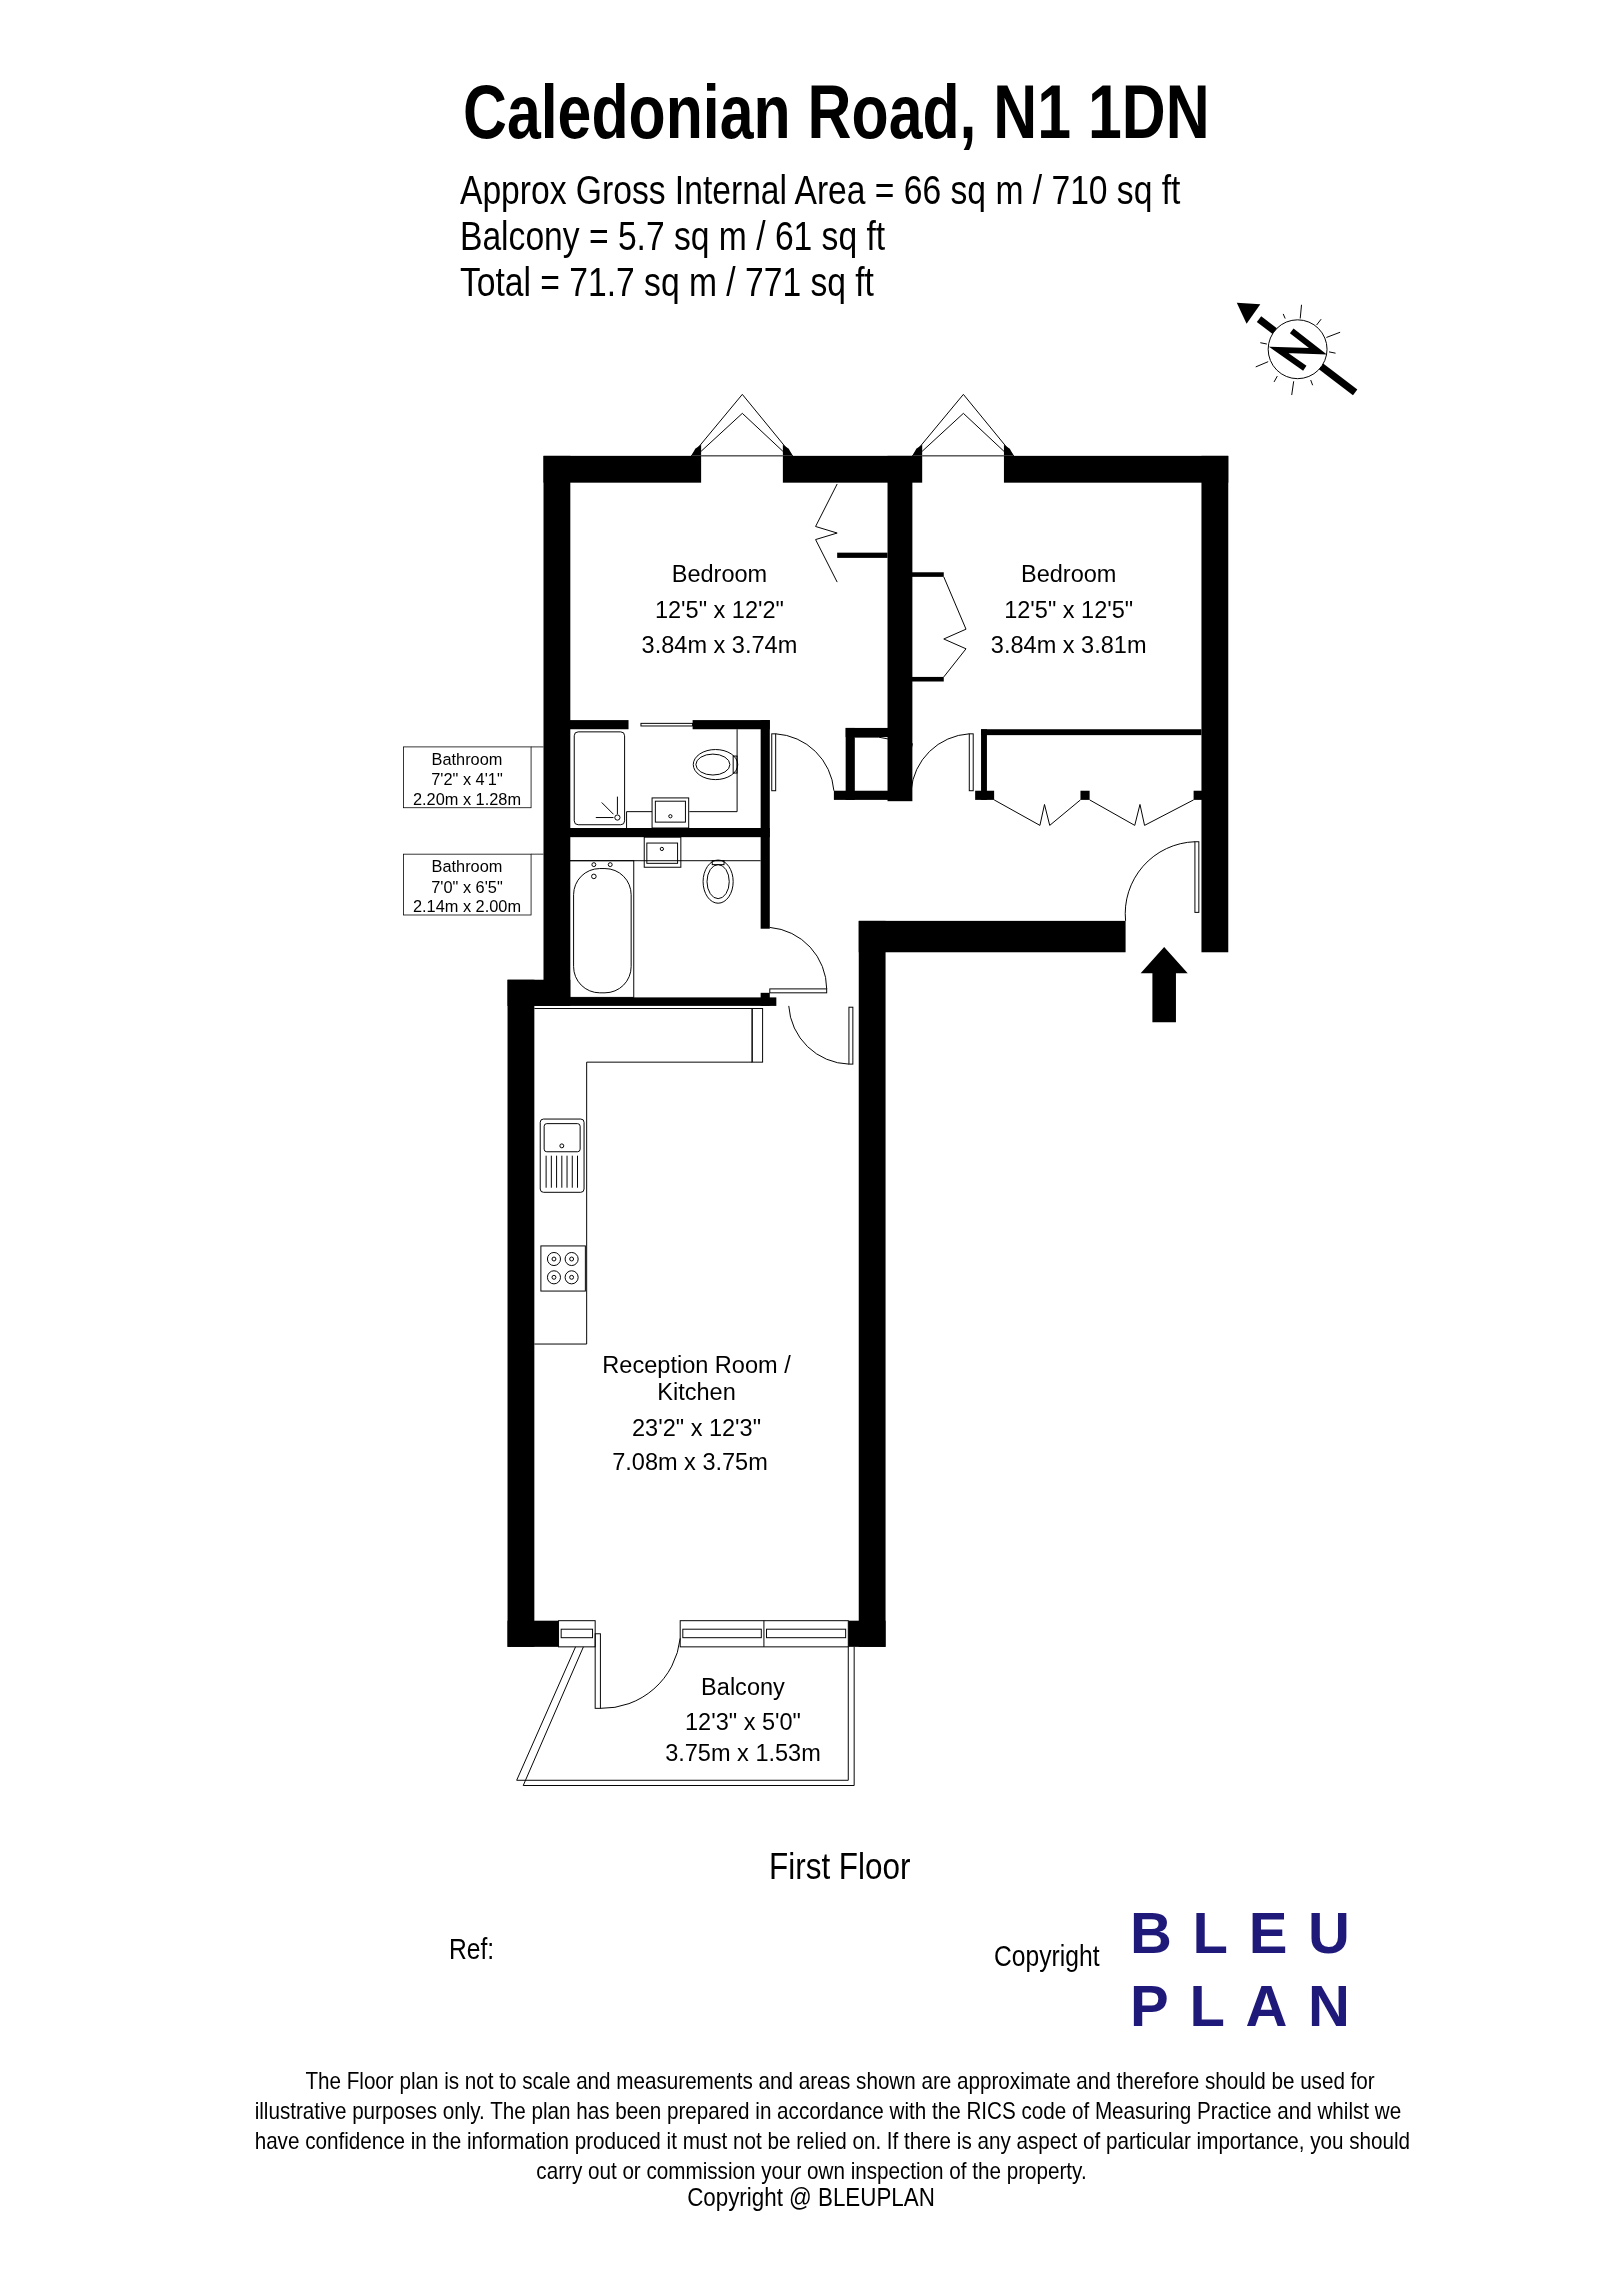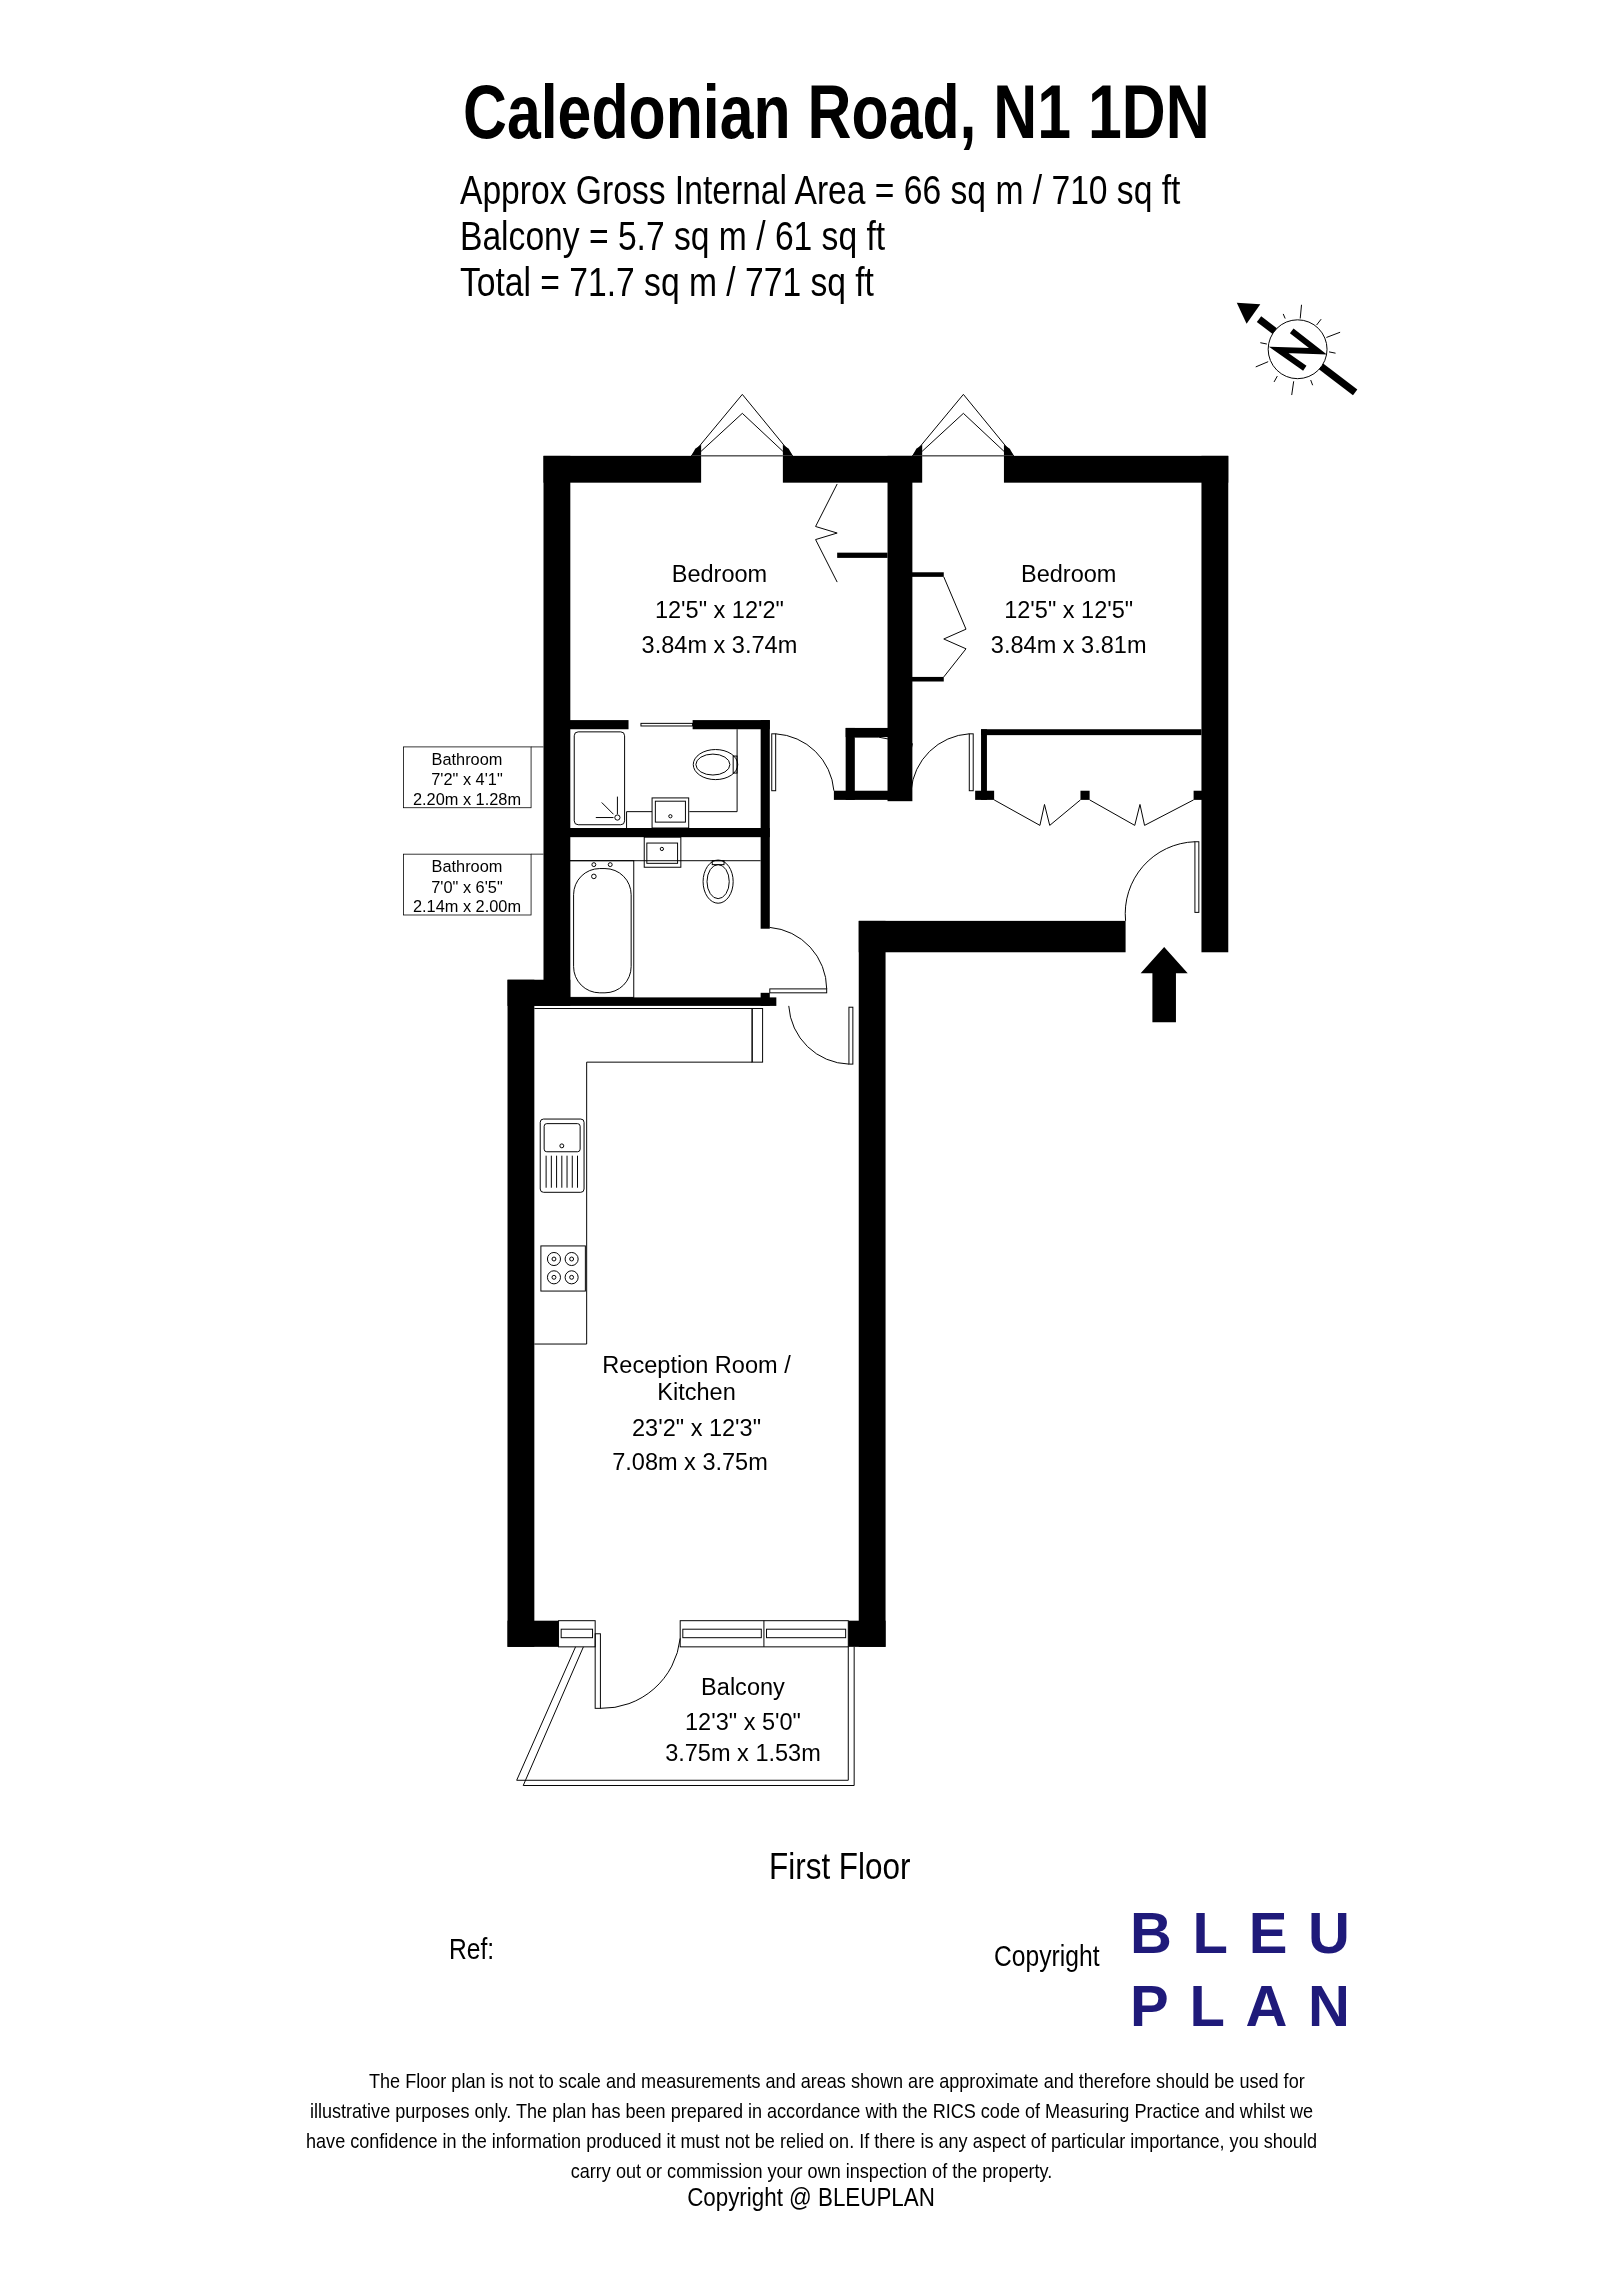--- a/index.html
+++ b/index.html
@@ -9,21 +9,21 @@
   .area-line { left: 460px; font-size: 41px; transform: scaleX(0.82); transform-origin: 0 0; }
   #plan { position: absolute; left: 0; top: 0; }
   .room-label { font-family: "Liberation Sans", sans-serif; fill: #000; text-anchor: middle; }
   .small-label { font-family: "Liberation Sans", sans-serif; fill: #000; text-anchor: middle; }
   #floor-name { left: 769px; top: 1846px; font-size: 37px; transform: scaleX(0.85); transform-origin: 0 0; }
   #ref-label { left: 449px; top: 1933px; font-size: 29px; transform: scaleX(0.85); transform-origin: 0 0; }
   #copyright-label { left: 994px; top: 1940px; font-size: 29px; transform: scaleX(0.85); transform-origin: 0 0; }
   .logo-row { position: absolute; left: 1130px; width: 220px; display: flex; justify-content: space-between; font-weight: bold; font-size: 58px; line-height: 1; color: #1f1a7a; }
   #logo-row-1 { top: 1904px; }
   #logo-row-2 { top: 1977px; }
-  #disclaimer { position: absolute; left: 164px; top: 2066px; width: 1295px; text-align: center; font-size: 21px; line-height: 30px; }
+  #disclaimer { position: absolute; left: 164px; top: 2066px; width: 1295px; text-align: center; font-size: 24px; line-height: 30px; }
   #disclaimer .d-line { display: block; transform: scaleX(0.86); transform-origin: 50% 0; white-space: nowrap; }
   #disclaimer .indent { padding-left: 59px; }
   #footer-copyright { position: absolute; left: 0; width: 1622px; top: 2182px; text-align: center; font-size: 26px; }
   #footer-copyright span { display: inline-block; transform: scaleX(0.86); }
 </style>
 </head>
 <body>
 
 <div id="title" class="abs">Caledonian Road, N1 1DN</div>
 <div class="abs area-line" style="top:167px">Approx Gross Internal Area = 66 sq m / 710 sq ft</div>

